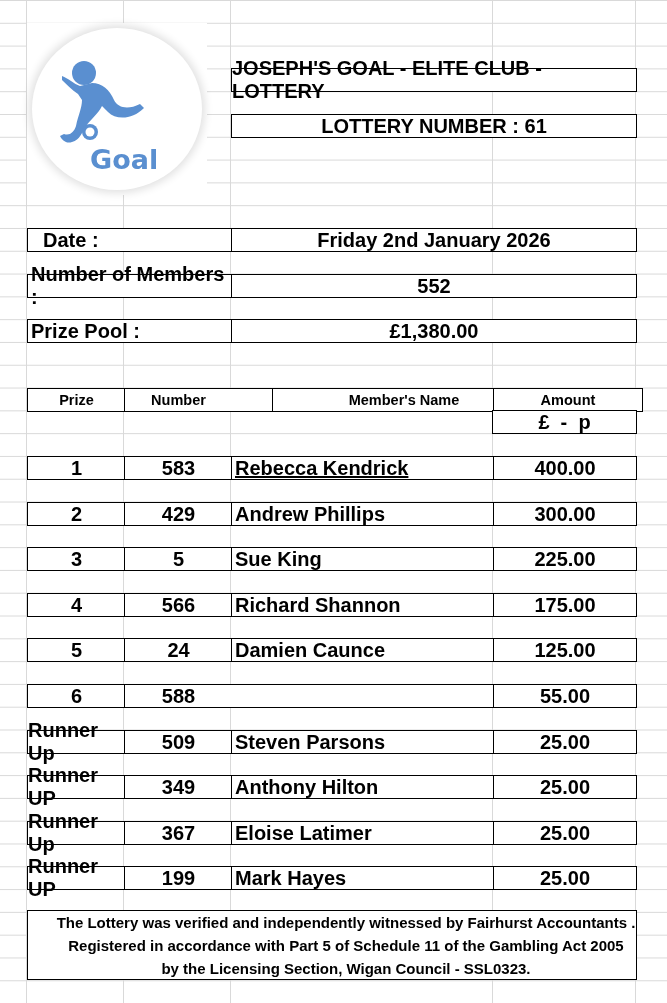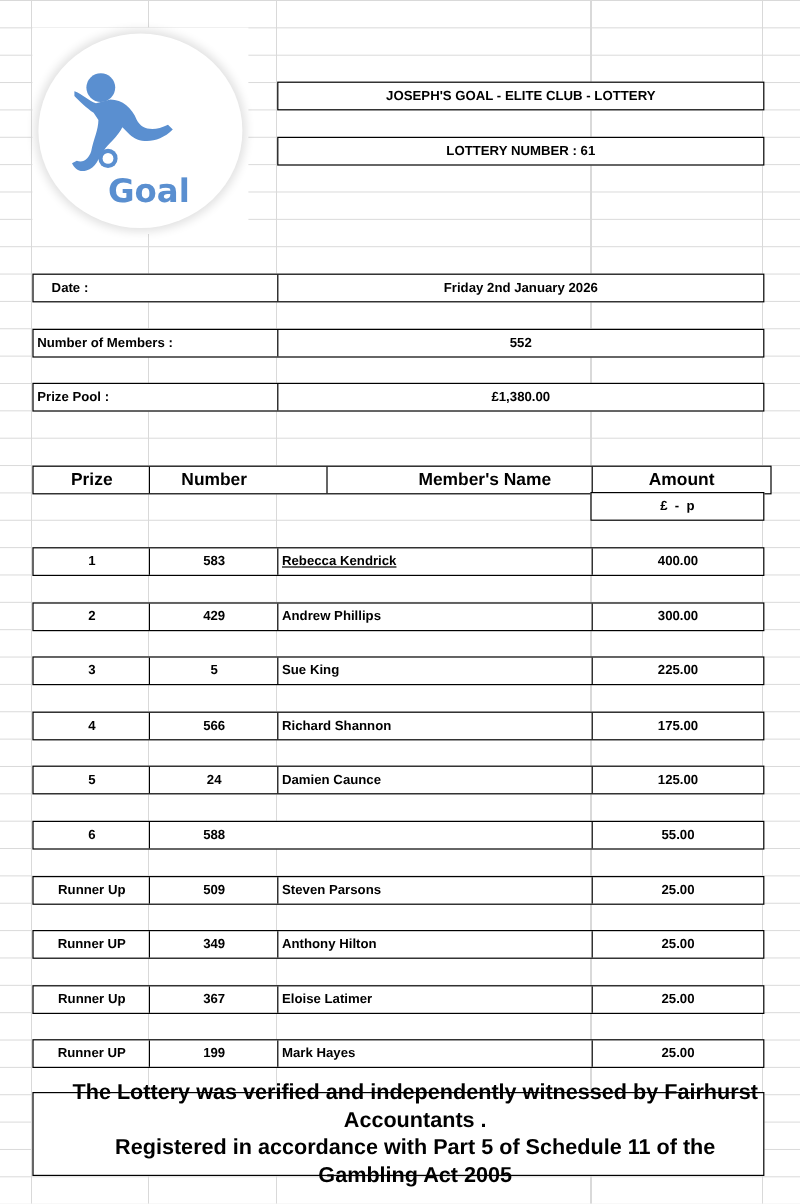--- a/index.html
+++ b/index.html
@@ -13,39 +13,39 @@
                                transparent 230px, #d9d9d9 230px, #d9d9d9 231px, transparent 231px,
                                transparent 492px, #d9d9d9 492px, #d9d9d9 493px, transparent 493px,
                                transparent 635px, #d9d9d9 635px, #d9d9d9 636px, transparent 636px);
     background-size: 667px 22.8px, 667px 1003px;
     font-family:"Liberation Sans", sans-serif;
     font-weight:bold;
     color:#000;
   }
   .box {
     position:absolute; border:1.5px solid #000; box-sizing:border-box;
-    display:flex; align-items:center; background:#fff; font-size:11px;
+    display:flex; align-items:center; background:#fff; font-size:20px;
   }
   .center { justify-content:center; }
   .cell { position:absolute; top:0; bottom:0; display:flex; align-items:center; box-sizing:border-box; }
   .vline { border-left:1.5px solid #000; }
   .logo-wrap {
     position:absolute; left:27px; top:23px; width:180px; height:172px;
     background:#fff;
   }
   .logo {
     position:absolute; left:5px; top:5px; width:170px; height:162px; border-radius:50%;
     background:#fff; box-shadow:0 0 8px 3px rgba(0,0,0,0.12);
   }
   .logo-text {
     position:absolute; color:#5a8fd0; font-weight:bold; font-family:"DejaVu Sans", sans-serif;
     line-height:1;
   }
   .hdr { font-size:14.5px; }
-  .footer { flex-direction:column; justify-content:center; font-size:18px; line-height:23px; text-align:center;padding-left:28px; }
+  .footer { flex-direction:column; justify-content:center; font-size:15px; line-height:23px; text-align:center;padding-left:28px; }
 </style>
 </head>
 <body>
 
 <div class="logo-wrap">
   <div class="logo">
     <svg width="170" height="162" viewBox="0 0 170 162" style="position:absolute;left:0;top:0;">
       <circle cx="52" cy="45" r="12" fill="#5a8fd0"></circle>
       <path d="M30 48 C36 50 42 56 48 58 L60 55 C70 55 78 62 82 72 C86 80 96 82 108 76 L112 80 C100 92 84 92 76 84 L70 78 C66 86 58 92 54 98 C50 104 48 112 40 114 C34 116 30 112 28 108 L32 106 C38 108 42 104 44 98 C46 88 50 80 50 72 L46 66 C40 62 34 56 30 52 Z" fill="#5a8fd0"></path>
       <circle cx="58" cy="104" r="8" fill="#5a8fd0"></circle>
@@ -143,13 +143,14 @@
       <div class="cell" style="left: 0px; width: 97px; justify-content: center;">Runner UP</div>
       <div class="cell vline" style="left: 96px; width: 108px; justify-content: center;">199</div>
       <div class="cell vline" style="left: 203px; width: 263px; justify-content: flex-start; padding-left: 3px;">Mark Hayes</div>
       <div class="cell vline" style="left: 465px; right: 0px; justify-content: center;">25.00</div>
     </div>
   </div>
 
 <div class="box footer" style="left:27px; top:910px; width:610px; height:70px;">
   <div>The Lottery was verified and independently witnessed by Fairhurst Accountants .</div>
   <div>Registered in accordance with Part 5 of Schedule 11 of the Gambling Act 2005</div>
+  <div>by the Licensing Section, Wigan Council - SSL0323.</div>
 </div>
 
 </body></html>

